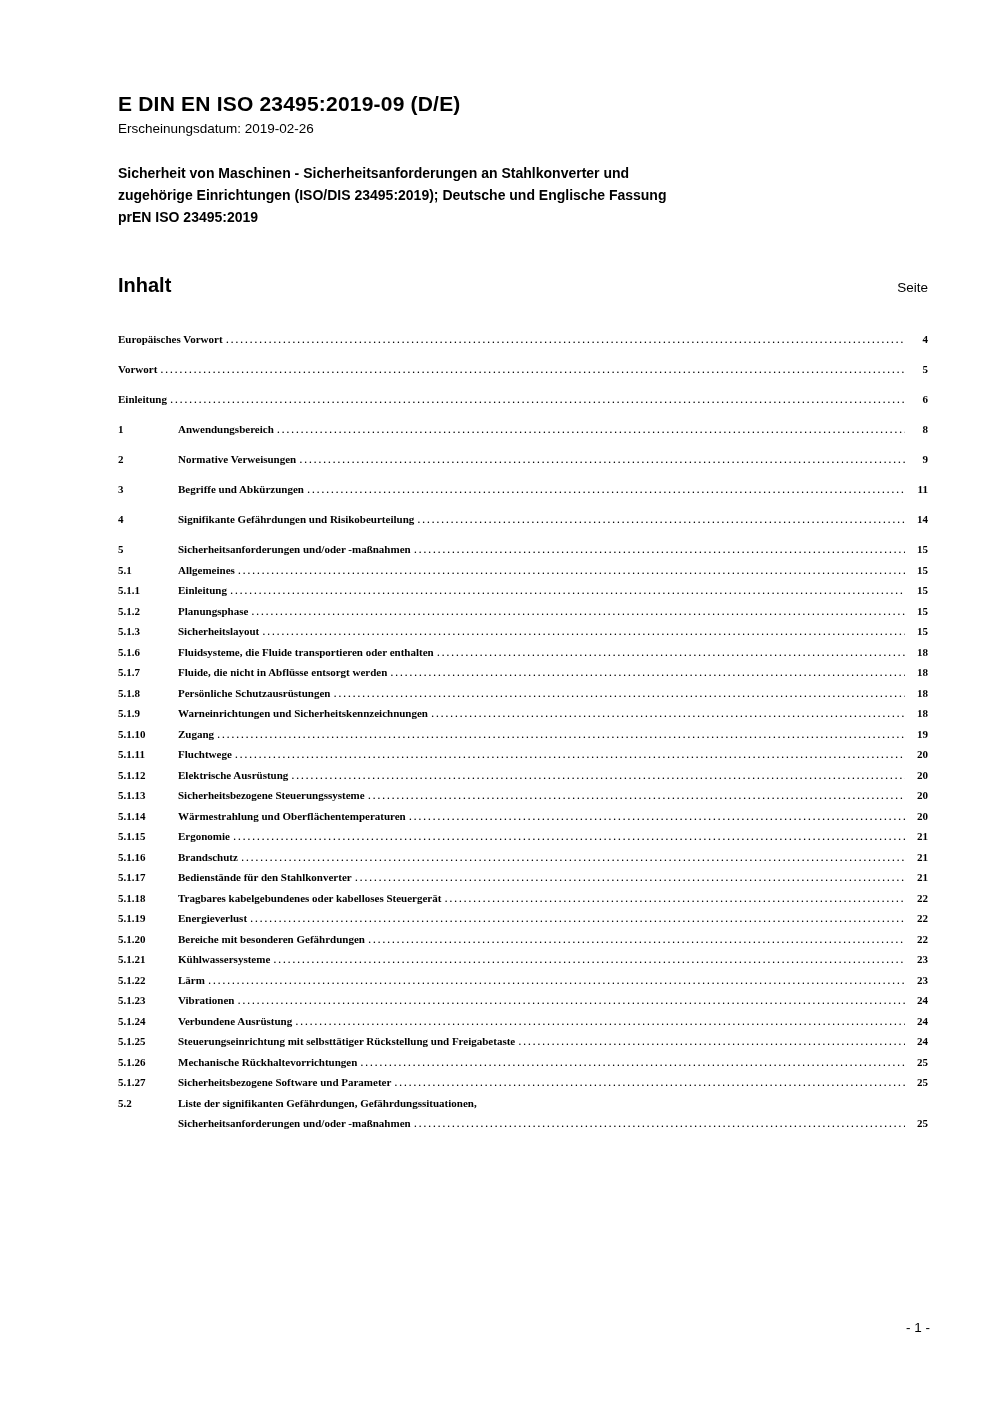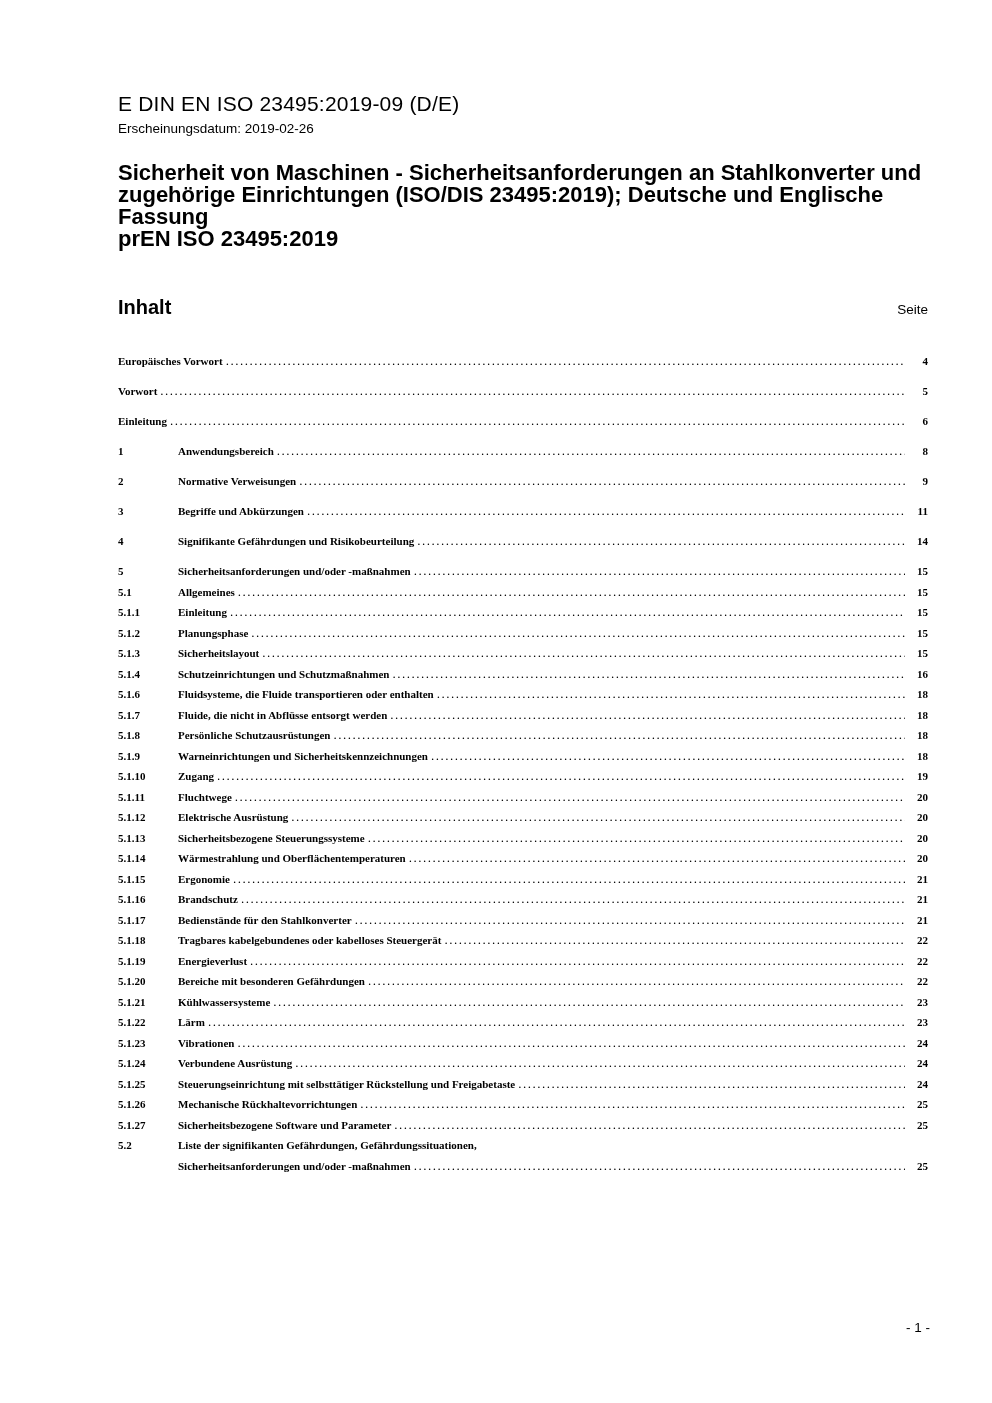--- a/index.html
+++ b/index.html
@@ -14,29 +14,29 @@
     width: 992px;
     height: 1403px;
     background: #ffffff;
     overflow: hidden;
   }
   .content {
     padding: 92px 64px 0 118px;
   }
   .doc-number {
     font-size: 21px;
-    font-weight: normal;
+    font-weight: bold;
     letter-spacing: 0.2px;
   }
   .release-date {
     margin-top: 5px;
     font-size: 13.5px;
   }
   .doc-title {
-    font-size: 22px;
+    font-size: 14px;
     font-weight: bold;
     line-height: 22px;
     white-space: pre-line;
   }
   .doc-title.de { margin-top: 26px; }
   .doc-title.en { margin-top: 29px; }
 
   .toc-header {
     margin-top: 46px;
     display: flex;
@@ -182,26 +182,20 @@
           <span class="leader"></span>
           <span class="toc-page">15</span>
         </div>
         <div class="toc-row">
           <span class="toc-num">5.1.3</span>
           <span class="toc-title">Sicherheitslayout</span>
           <span class="leader"></span>
           <span class="toc-page">15</span>
         </div>
         <div class="toc-row">
-          <span class="toc-num">5.1.4</span>
-          <span class="toc-title">Schutzeinrichtungen und Schutzmaßnahmen</span>
-          <span class="leader"></span>
-          <span class="toc-page">16</span>
-        </div>
-        <div class="toc-row">
           <span class="toc-num">5.1.6</span>
           <span class="toc-title">Fluidsysteme, die Fluide transportieren oder enthalten</span>
           <span class="leader"></span>
           <span class="toc-page">18</span>
         </div>
         <div class="toc-row">
           <span class="toc-num">5.1.7</span>
           <span class="toc-title">Fluide, die nicht in Abflüsse entsorgt werden</span>
           <span class="leader"></span>
           <span class="toc-page">18</span>

